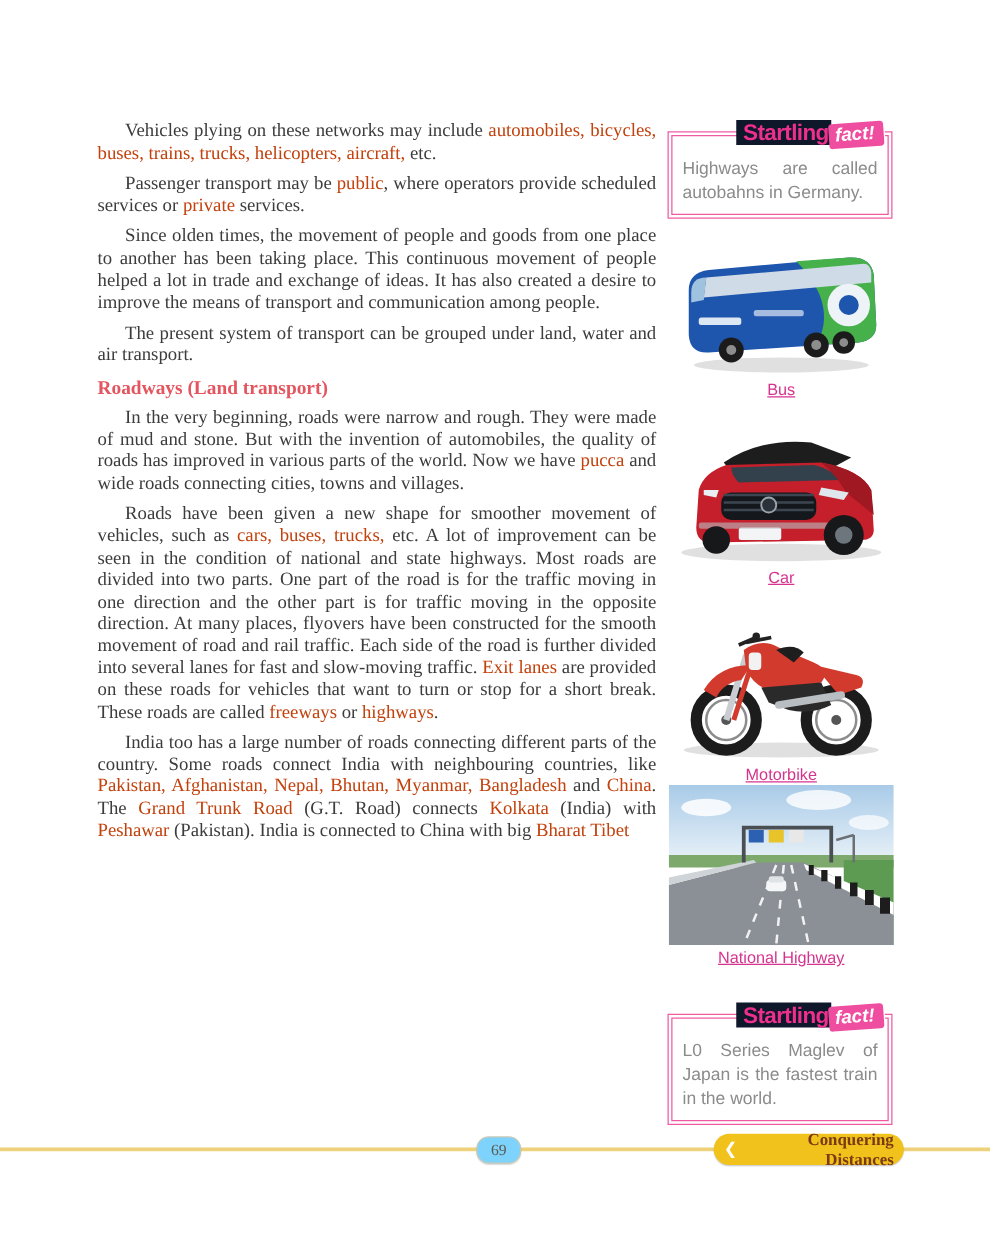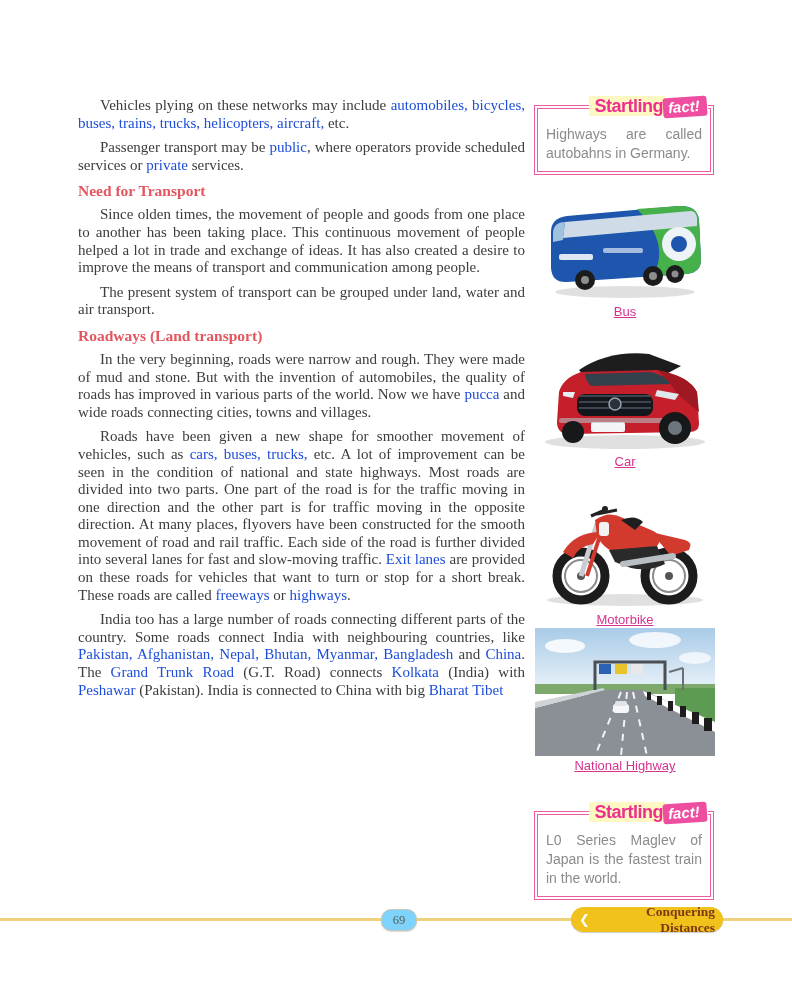--- a/index.html
+++ b/index.html
@@ -3,31 +3,31 @@
 <meta charset="utf-8">
 <style>
   html,body{margin:0;padding:0;background:#ffffff;}
   #page{position:relative;width:792px;height:1000px;background:#ffffff;overflow:hidden;
         font-family:"Liberation Serif", serif;}
 
   
   #article{position:absolute;left:78px;top:97px;width:447px;}
   .para{margin:0 0 7px 0;text-indent:22px;text-align:justify;
         font-size:15px;line-height:17.6px;color:#3c3c3c;}
-  .kw{color:#1d4ed8;}
+  .kw{color:#c2410c;}
   .heading{margin:3px 0 5px 0;font-size:15.5px;font-weight:bold;line-height:20px;}
   .heading.red{color:#e4565f;}
   .heading.magenta{color:#cb2a8c;}
 
   
   #sidebar{position:absolute;left:534px;top:108px;width:182px;}
   .factbox{position:absolute;left:3px;right:5px;border:1px solid #ef5ba1;outline:1px solid #ef5ba1;
            outline-offset:2px;background:#fff;padding:16px 8px 8px 8px;}
   .factbox .fact-title{position:absolute;top:-13px;left:0;right:0;text-align:center;}
-  .fact-title .brand{background:#fef9c3;padding:0 2px 0 5px;color:#ee2f8d;font-family:"Liberation Sans",sans-serif;
+  .fact-title .brand{background:#0f172a;padding:0 2px 0 5px;color:#ee2f8d;font-family:"Liberation Sans",sans-serif;
            font-weight:bold;font-size:18px;letter-spacing:-0.5px;margin-left:48px;}
   .fact-title .badge{display:inline-block;background:#ee4da0;color:#fff;font-family:"Liberation Sans",sans-serif;
            font-weight:bold;font-style:italic;font-size:15px;padding:1px 7px 2px 5px;border-radius:3px;
            transform:rotate(-4deg);margin-left:-2px;box-shadow:1px 2px 0 #fff;}
   .fact-text{font-family:"Liberation Sans",sans-serif;font-size:14px;line-height:19px;color:#8b8b8b;
            text-align:justify;}
   .figure{position:absolute;left:0;width:182px;text-align:center;}
   .figure svg{display:block;margin:0 auto;}
   .figcaption{margin-top:2px;font-family:"Liberation Sans",sans-serif;font-size:13px;color:#d6338f;text-decoration:underline;}
 
@@ -44,21 +44,20 @@
   .ribbon .rlabel{color:#7a3a14;font-weight:bold;font-size:13.5px;font-family:"Liberation Serif",serif;text-align:right;}
 </style>
 </head>
 <body>
 
 <div id="page">
 
   <div id="article">
       <p class="para"><span>Vehicles plying on these networks may include </span><span class="kw">automobiles, bicycles, buses, trains, trucks, helicopters, aircraft,</span><span> etc.</span></p>
       <p class="para"><span>Passenger transport may be </span><span class="kw">public</span><span>, where operators provide scheduled services or </span><span class="kw">private</span><span> services.</span></p>
-      <h3 class="heading red">Need for Transport</h3>
       <p class="para"><span>Since olden times, the movement of people and goods from one place to another has been taking place. This continuous movement of people helped a lot in trade and exchange of ideas. It has also created a desire to improve the means of transport and communication among people.</span></p>
       <p class="para"><span>The present system of transport can be grouped under land, water and air transport.</span></p>
       <h3 class="heading red">Roadways (Land transport)</h3>
       <p class="para"><span>In the very beginning, roads were narrow and rough. They were made of mud and stone. But with the invention of automobiles, the quality of roads has improved in various parts of the world. Now we have </span><span class="kw">pucca</span><span> and wide roads connecting cities, towns and villages.</span></p>
       <p class="para"><span>Roads have been given a new shape for smoother movement of vehicles, such as </span><span class="kw">cars, buses, trucks,</span><span> etc. A lot of improvement can be seen in the condition of national and state highways. Most roads are divided into two parts. One part of the road is for the traffic moving in one direction and the other part is for traffic moving in the opposite direction. At many places, flyovers have been constructed for the smooth movement of road and rail traffic. Each side of the road is further divided into several lanes for fast and slow-moving traffic. </span><span class="kw">Exit lanes</span><span> are provided on these roads for vehicles that want to turn or stop for a short break. These roads are called </span><span class="kw">freeways</span><span> or </span><span class="kw">highways</span><span>.</span></p>
       <p class="para"><span>India too has a large number of roads connecting different parts of the country. Some roads connect India with neighbouring countries, like </span><span class="kw">Pakistan, Afghanistan, Nepal, Bhutan, Myanmar, Bangladesh</span><span> and </span><span class="kw">China</span><span>. The </span><span class="kw">Grand Trunk Road</span><span> (G.T. Road) connects </span><span class="kw">Kolkata</span><span> (India) with </span><span class="kw">Peshawar</span><span> (Pakistan). India is connected to China with big </span><span class="kw">Bharat Tibet</span></p>
     </div>
 
   <div id="sidebar">
 

